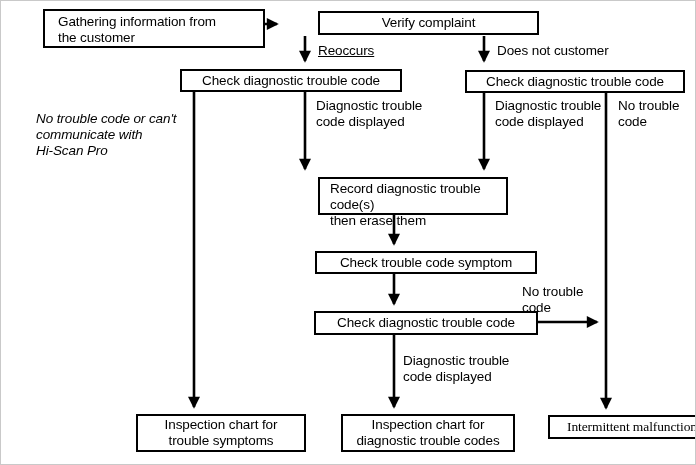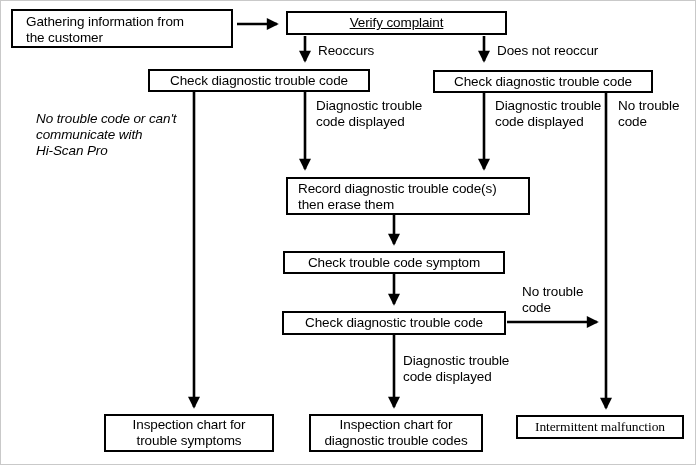--- a/index.html
+++ b/index.html
@@ -21,20 +21,21 @@
   }
   .connectors {
     position: absolute;
     left: 0; top: 0;
     width: 696px; height: 465px;
   }
   .node {
     position: absolute;
     border: 2px solid #000000;
     background: #ffffff;
+    margin-left: 32px;
   }
   .node .lbl { white-space: pre-line; }
   .node.centered {
     display: flex;
     align-items: center;
     justify-content: center;
     text-align: center;
   }
   .node.leftalign { display: block; }
   .edge-label {
@@ -66,33 +67,33 @@
     <line x1="393" y1="273" x2="393" y2="303" marker-end="url(#arw)"></line>
     <line x1="506" y1="321" x2="596" y2="321" marker-end="url(#arw)"></line>
     <line x1="393" y1="334" x2="393" y2="406" marker-end="url(#arw)"></line>
   </svg>
 
   <div class="node leftalign" style="left:10px; top:8px; width:222px; height:39px; padding:3px 4px 0 13px;">
     <div class="lbl">Gathering information from
 the customer</div>
   </div>
 
-  <div class="node centered" style="left:285px; top:10px; width:221px; height:24px;text-decoration:underline;">
+  <div class="node centered" style="left:285px; top:10px; width:221px; height:24px;">
     <div class="lbl">Verify complaint</div>
   </div>
 
   <div class="node centered" style="left:147px; top:68px; width:222px; height:23px;">
     <div class="lbl">Check diagnostic trouble code</div>
   </div>
 
   <div class="node centered" style="left:432px; top:69px; width:220px; height:23px;">
     <div class="lbl">Check diagnostic trouble code</div>
   </div>
 
-  <div class="node leftalign" style="left:285px; top:176px; width:244px; height:38px; padding:2px 14px 0 10px;">
+  <div class="node leftalign" style="left:285px; top:176px; width:190px; height:38px; padding:2px 14px 0 10px;">
     <div class="lbl">Record diagnostic trouble code(s)
 then erase them</div>
   </div>
 
   <div class="node centered" style="left:282px; top:250px; width:222px; height:23px;">
     <div class="lbl">Check trouble code symptom</div>
   </div>
 
   <div class="node centered" style="left:281px; top:310px; width:224px; height:24px;">
     <div class="lbl">Check diagnostic trouble code</div>
@@ -105,23 +106,23 @@
 
   <div class="node centered" style="left:308px; top:413px; width:174px; height:38px;">
     <div class="lbl">Inspection chart for
 diagnostic trouble codes</div>
   </div>
 
   <div class="node centered" style="left:515px; top:414px; width:168px; height:24px;font-family:Liberation Serif, serif;">
     <div class="lbl">Intermittent malfunction</div>
   </div>
 
-  <div class="edge-label" style="left:317px; top:42px;">Reoccurs</div>
+  <div class="edge-label" style="left:317px; top:42px;text-decoration:underline;">Reoccurs</div>
 
-  <div class="edge-label" style="left:496px; top:42px;">Does not reoccur</div>
+  <div class="edge-label" style="left:496px; top:42px;">Does not customer</div>
 
   <div class="edge-label" style="left:35px; top:110px;font-style:italic;">No trouble code or can't
 communicate with
 Hi-Scan Pro</div>
 
   <div class="edge-label" style="left:315px; top:97px;">Diagnostic trouble
 code displayed</div>
 
   <div class="edge-label" style="left:494px; top:97px;">Diagnostic trouble
 code displayed</div>

